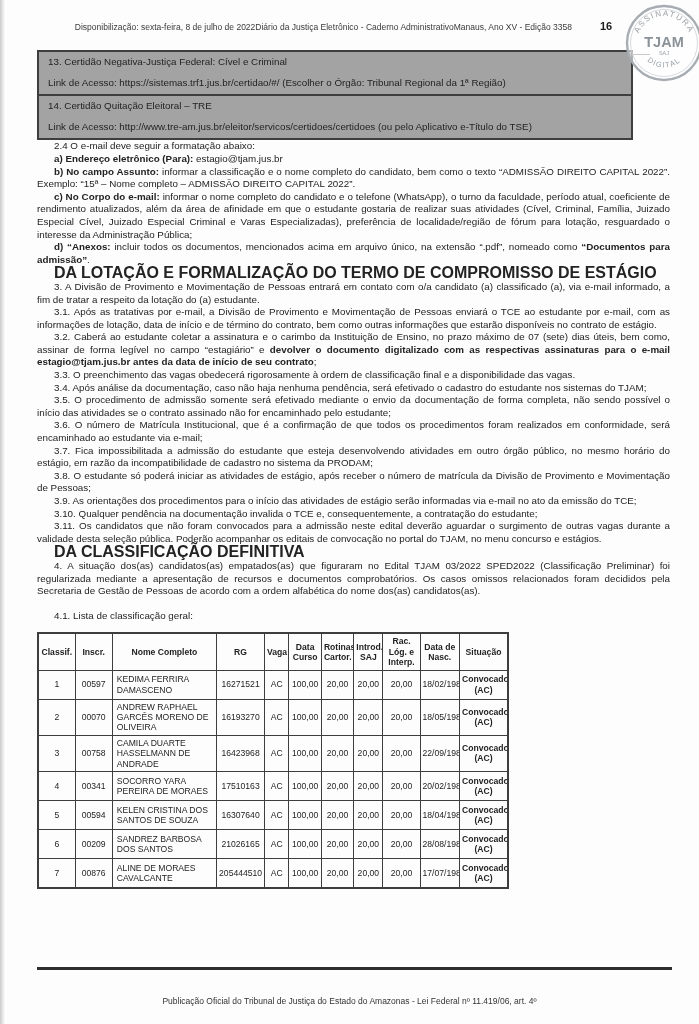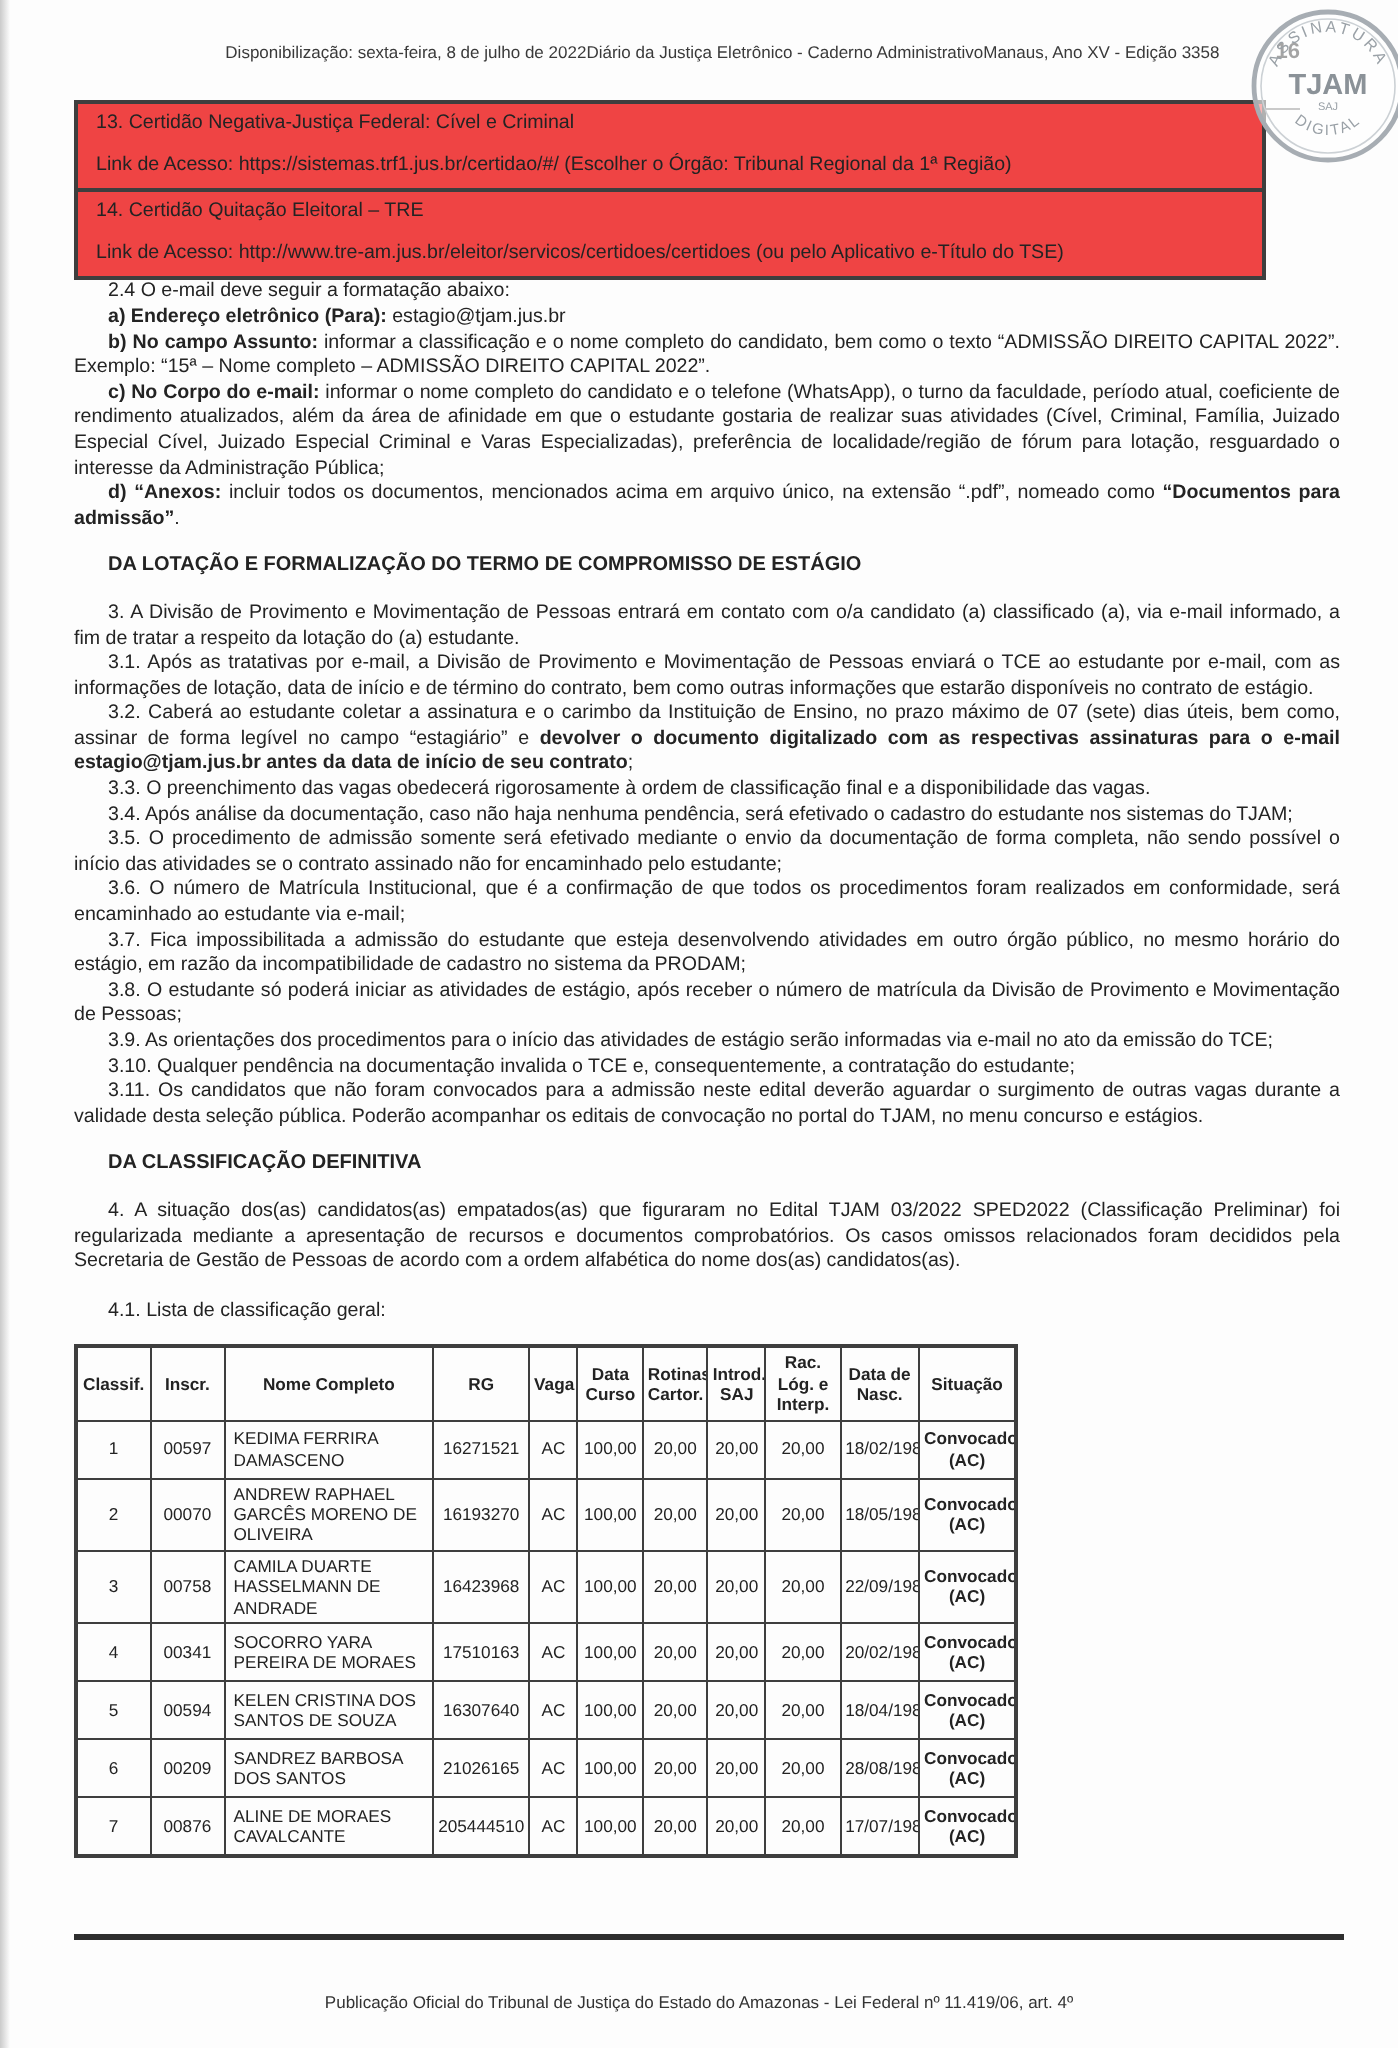--- a/index.html
+++ b/index.html
@@ -8,43 +8,43 @@
     font-family:"Liberation Sans", sans-serif; color:#222; overflow:hidden;
   }
   .page::before {
     content:""; position:absolute; left:0; top:0; width:5px; height:100%;
     background:linear-gradient(to right, rgba(0,0,0,.20), rgba(0,0,0,0)); z-index:5;
   }
 
   
   .hdr {
     position:absolute; top:20px; left:37px; width:613px;
-    display:flex; justify-content:flex-end; align-items:baseline;
+    display:flex; justify-content:center; align-items:baseline;
     font-size:8.5px; color:#3a3a3a; padding-bottom:22px; border-bottom:1px solid #7a7a7a;
   }
   .hdr .right-group { display:flex; align-items:baseline; gap:28px; }
   .hdr .pagenum { font-weight:bold; font-size:11px; color:#1c1c1c; }
 
   
   .stamp { position:absolute; left:625px; top:4px; width:78px; height:78px; z-index:6; }
 
   
   .content {
     position:absolute; top:50px; left:37px; width:633px;
     font-size:9.8px; line-height:12.6px; text-align:justify; color:#232323;
   }
 
   
-  .req-box { width:592px; border:2px solid #3e3e3e; background:#ef4444; }
+  .req-box { width:592px; border:2px solid #3e3e3e; background:#a3a3a3; }
   .req-row { padding:4px 9px 5px; border-top:2px solid #3e3e3e; }
   .req-row:first-child { border-top:none; }
   .req-link { margin-top:8px; }
 
   .para { margin:0; text-indent:17px; }
-  .section-title { font-weight:bold; margin:11px 0; text-indent:17px; font-size:10px; }
+  .section-title { font-weight:bold; margin:1px 0; text-indent:17px; font-size:16px; }
   .gap-top { margin-top:12px; }
 
   
   table.cls {
     width:472px; border-collapse:collapse; border:2px solid #3e3e3e;
     margin-top:10px; font-size:8.6px; line-height:10.4px; table-layout:fixed;
   }
   table.cls th, table.cls td {
     border:1px solid #3e3e3e; padding:2px 2px; text-align:center; vertical-align:middle;
     overflow:hidden;

